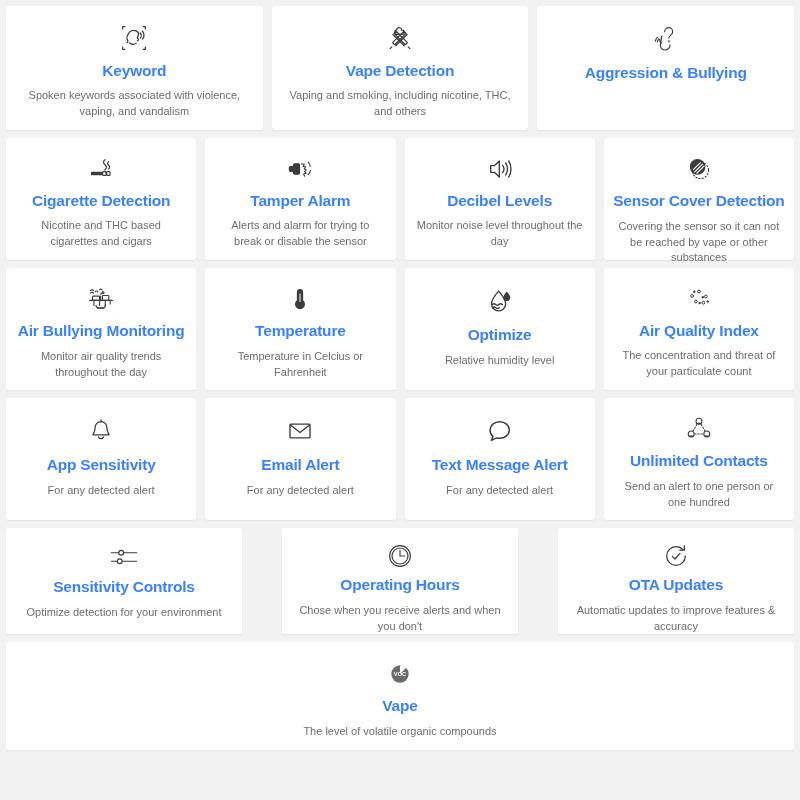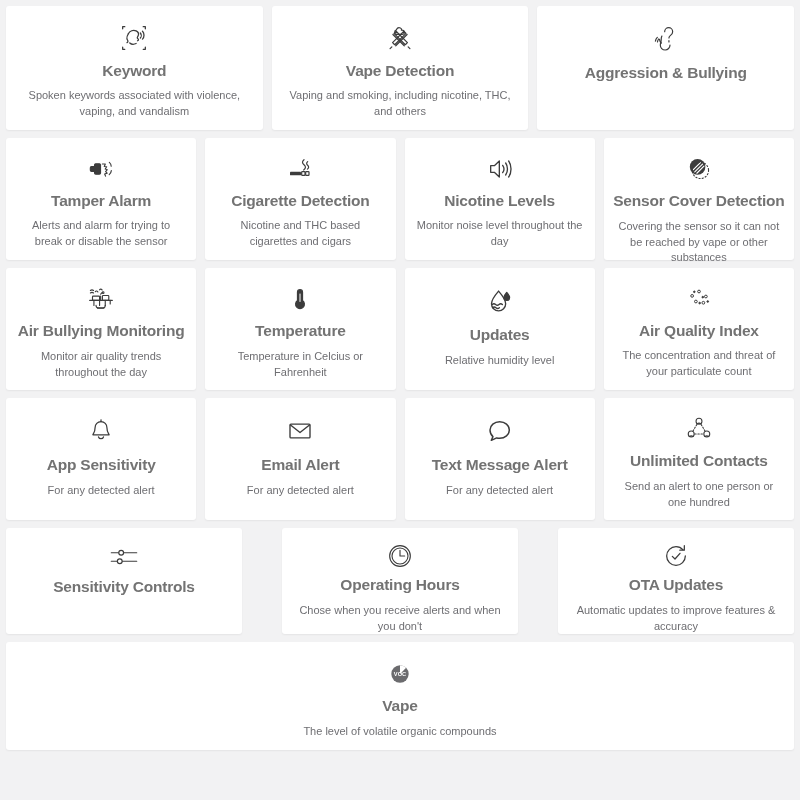--- a/index.html
+++ b/index.html
@@ -61,21 +61,21 @@
   }
   .row-5 .card-icon { height: 34px; margin-bottom: 4px; }
 
   .card-icon svg {
     display: block;
   }
 
   .card-title {
     font-size: 15.5px;
     font-weight: bold;
-    color: #737373;
+    color: #3b82f6;
     line-height: 1.2;
     letter-spacing: -0.2px;
     margin: 0 0 8px 0;
     white-space: nowrap;
   }
   .card-desc {
     font-size: 11px;
     color: #6e6e72;
     line-height: 1.45;
     margin: 0;
@@ -126,53 +126,53 @@
             <path d="M13 24c-1 1.3-1.6 2.8-1.8 4.2"></path>
             <path d="M11 21.5c-1.5 1.5-2.5 3.5-2.9 5.6"></path>
           </svg>
         </div>
         <div class="card-title">Aggression &amp; Bullying</div>
       </div>
     </div>
     <div class="row row-2">
       <div class="card">
         <div class="card-icon">
-          <svg width="36" height="32" viewBox="0 0 48 48" fill="none" stroke="currentColor" stroke-width="1.7" stroke-linecap="round" stroke-linejoin="round">
-            <path d="M8 22c0-1 .8-1.8 1.8-1.8h4.5V18c0-1 .8-1.8 1.8-1.8h5.4c1 0 1.8.8 1.8 1.8v12c0 1-.8 1.8-1.8 1.8h-5.4c-1 0-1.8-.8-1.8-1.8v-2.4H9.8C8.8 27.6 8 26.8 8 25.8z" fill="currentColor"></path>
-            <path d="M26 16.5h4.5l-1.6 3.7 3.6.5-2.2 3.3 3.2 1-2.6 3 2.4 2.2-3.8 1.4 1.3 3.1"></path>
-            <path d="M36.5 14c1.8 1.5 2.8 3.5 2.8 5.8"></path>
-            <path d="M39.5 26.5c-.2 2.3-1.3 4.4-3.2 6"></path>
-          </svg>
-        </div>
-        <div class="card-title">Tamper Alarm</div>
-        <div class="card-desc">Alerts and alarm for trying to break or disable the sensor</div>
-      </div>
-      <div class="card">
-        <div class="card-icon">
           <svg width="36" height="32" viewBox="0 0 48 48" fill="none" stroke="currentColor" stroke-width="1.8" stroke-linecap="round" stroke-linejoin="round">
             <path d="M30 10c-3 2.5-3 5 0 7.5s3 5.5-.5 8"></path>
             <path d="M35.5 13c-2 1.8-2 3.6 0 5.4s2 4-.4 5.8"></path>
             <rect x="9" y="28" width="16.5" height="5.5" rx="1" fill="currentColor" stroke="none"></rect>
             <rect x="26.5" y="28" width="5" height="5.5" rx="1" fill="none"></rect>
             <rect x="32.5" y="28" width="5" height="5.5" rx="1" fill="none"></rect>
           </svg>
         </div>
         <div class="card-title">Cigarette Detection</div>
         <div class="card-desc">Nicotine and THC based cigarettes and cigars</div>
       </div>
       <div class="card">
         <div class="card-icon">
+          <svg width="36" height="32" viewBox="0 0 48 48" fill="none" stroke="currentColor" stroke-width="1.7" stroke-linecap="round" stroke-linejoin="round">
+            <path d="M8 22c0-1 .8-1.8 1.8-1.8h4.5V18c0-1 .8-1.8 1.8-1.8h5.4c1 0 1.8.8 1.8 1.8v12c0 1-.8 1.8-1.8 1.8h-5.4c-1 0-1.8-.8-1.8-1.8v-2.4H9.8C8.8 27.6 8 26.8 8 25.8z" fill="currentColor"></path>
+            <path d="M26 16.5h4.5l-1.6 3.7 3.6.5-2.2 3.3 3.2 1-2.6 3 2.4 2.2-3.8 1.4 1.3 3.1"></path>
+            <path d="M36.5 14c1.8 1.5 2.8 3.5 2.8 5.8"></path>
+            <path d="M39.5 26.5c-.2 2.3-1.3 4.4-3.2 6"></path>
+          </svg>
+        </div>
+        <div class="card-title">Tamper Alarm</div>
+        <div class="card-desc">Alerts and alarm for trying to break or disable the sensor</div>
+      </div>
+      <div class="card">
+        <div class="card-icon">
           <svg width="36" height="32" viewBox="0 0 48 48" fill="none" stroke="currentColor" stroke-width="2" stroke-linecap="round" stroke-linejoin="round">
             <path d="M10 19h5.5L23 12v24l-7.5-7H10z"></path>
             <path d="M28 18.5c2.3 3.2 2.3 8 0 11"></path>
             <path d="M32.5 15c3.6 5 3.6 13 0 18"></path>
             <path d="M37 12c4.7 6.6 4.7 17.4 0 24"></path>
           </svg>
         </div>
-        <div class="card-title">Nicotine Levels</div>
+        <div class="card-title">Decibel Levels</div>
         <div class="card-desc">Monitor noise level throughout the day</div>
       </div>
       <div class="card">
         <div class="card-icon">
           <svg width="36" height="34" viewBox="0 0 48 48" fill="none" stroke="currentColor" stroke-width="1.6" stroke-linecap="round" stroke-linejoin="round">
             <circle cx="22" cy="21" r="11" fill="currentColor" stroke="none"></circle>
             <path d="M16 25l10-10M18 28l11-11M21 30l10-10" stroke="#ffffff" stroke-width="1.6"></path>
             <circle cx="26" cy="26" r="11.5" stroke-dasharray="1.6 3" fill="none"></circle>
           </svg>
         </div>
@@ -211,21 +211,21 @@
       </div>
       <div class="card">
         <div class="card-icon">
           <svg width="34" height="34" viewBox="0 0 48 48" fill="none" stroke="currentColor" stroke-width="1.9" stroke-linecap="round" stroke-linejoin="round">
             <path d="M22 10c0 0-10 11.5-10 17.8C12 33.4 16.5 38 22 38s10-4.6 10-10.2C32 21.5 22 10 22 10z"></path>
             <path d="M33.5 12c0 0-4 4.6-4 7.1 0 2.3 1.8 4.1 4 4.1s4-1.8 4-4.1c0-2.5-4-7.1-4-7.1z" fill="currentColor" stroke="currentColor"></path>
             <path d="M13 29c1.6-1.4 3.2-1.4 4.8 0s3.2 1.4 4.8 0 3.2-1.4 4.8 0"></path>
             <path d="M13.5 33.5c1.6-1.4 3.2-1.4 4.8 0s3.2 1.4 4.8 0"></path>
           </svg>
         </div>
-        <div class="card-title">Updates</div>
+        <div class="card-title">Optimize</div>
         <div class="card-desc">Relative humidity level</div>
       </div>
       <div class="card">
         <div class="card-icon">
           <svg width="34" height="30" viewBox="0 0 48 48" fill="none" stroke="currentColor" stroke-width="1.6">
             <circle cx="24" cy="12" r="2.2"></circle>
             <circle cx="13" cy="19" r="2.2"></circle>
             <circle cx="35" cy="20" r="2.2"></circle>
             <circle cx="19" cy="28" r="2.2"></circle>
             <circle cx="31" cy="30" r="2.2"></circle>
@@ -290,20 +290,21 @@
       <div class="card">
         <div class="card-icon">
           <svg width="34" height="24" viewBox="0 0 48 34" fill="none" stroke="currentColor" stroke-width="1.7" stroke-linecap="round">
             <path d="M6 11h10M24 11h18"></path>
             <circle cx="20" cy="11" r="3.4"></circle>
             <path d="M6 23h8M22 23h20"></path>
             <circle cx="18" cy="23" r="3.4"></circle>
           </svg>
         </div>
         <div class="card-title">Sensitivity Controls</div>
+        <div class="card-desc">Optimize detection for your environment</div>
       </div>
       <div class="card">
         <div class="card-icon">
           <svg width="32" height="32" viewBox="0 0 48 48" fill="none" stroke="currentColor" stroke-width="1.7" stroke-linecap="round" stroke-linejoin="round">
             <circle cx="24" cy="24" r="15.5"></circle>
             <circle cx="24" cy="24" r="12"></circle>
             <path d="M24 15.5V24h7"></path>
           </svg>
         </div>
         <div class="card-title">Operating Hours</div>

